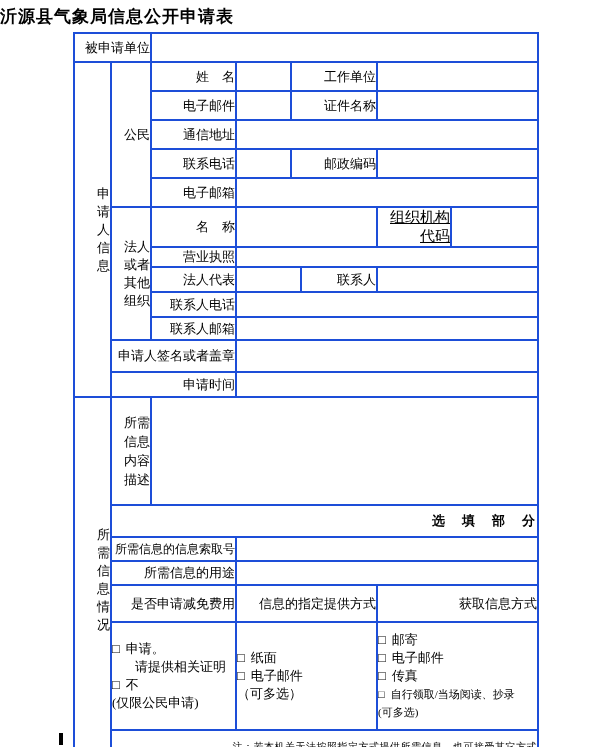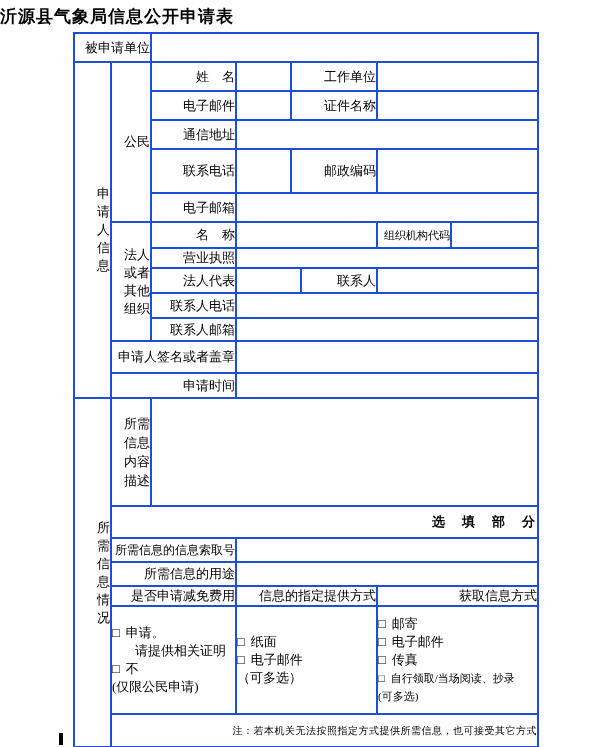--- a/index.html
+++ b/index.html
@@ -30,21 +30,21 @@
     border:2px solid #1d4ed8;
     padding:0;
     text-align:right;
     vertical-align:middle;
     overflow:hidden;
   }
   td.vlabel{white-space:pre-line;line-height:18px;}
   td.desc-label{white-space:pre-line;line-height:19px;}
   td.optional{font-weight:bold;letter-spacing:2px;}
   td.idx{font-size:12px;}
-  td.sm{font-size:11px;}
+  td.sm{font-size:15px;text-decoration:underline;}
   td.cb-cell{
     vertical-align:top;
     text-align:left;
     padding:7px 4px 0 7px;
   }
   .cb-line{
     display:flex;
     align-items:center;
     line-height:18px;
     height:18px;
@@ -109,21 +109,21 @@
         <td></td>
         <td colspan="2">证件名称</td>
         <td colspan="2"></td>
       </tr>
 
       <tr style="height:29px">
         <td>通信地址</td>
         <td colspan="5"></td>
       </tr>
 
-      <tr style="height:44px">
+      <tr style="height:29px">
         <td>联系电话</td>
         <td></td>
         <td colspan="2">邮政编码</td>
         <td colspan="2"></td>
       </tr>
 
       <tr style="height:29px">
         <td>电子邮箱</td>
         <td colspan="5"></td>
       </tr>
@@ -192,21 +192,21 @@
       <tr style="height:24px">
         <td colspan="2" class="idx">所需信息的信息索取号</td>
         <td colspan="5"></td>
       </tr>
 
       <tr style="height:24px">
         <td colspan="2">所需信息的用途</td>
         <td colspan="5"></td>
       </tr>
 
-      <tr style="height:20px">
+      <tr style="height:37px">
         <td colspan="2">是否申请减免费用</td>
         <td colspan="3">信息的指定提供方式</td>
         <td colspan="2">获取信息方式</td>
       </tr>
 
       <tr style="height:108px">
         <td colspan="2" class="cb-cell">
           <div class="cb-line">
             <span class="cbox">□</span>
             <span class="cb-text">申请。</span>

